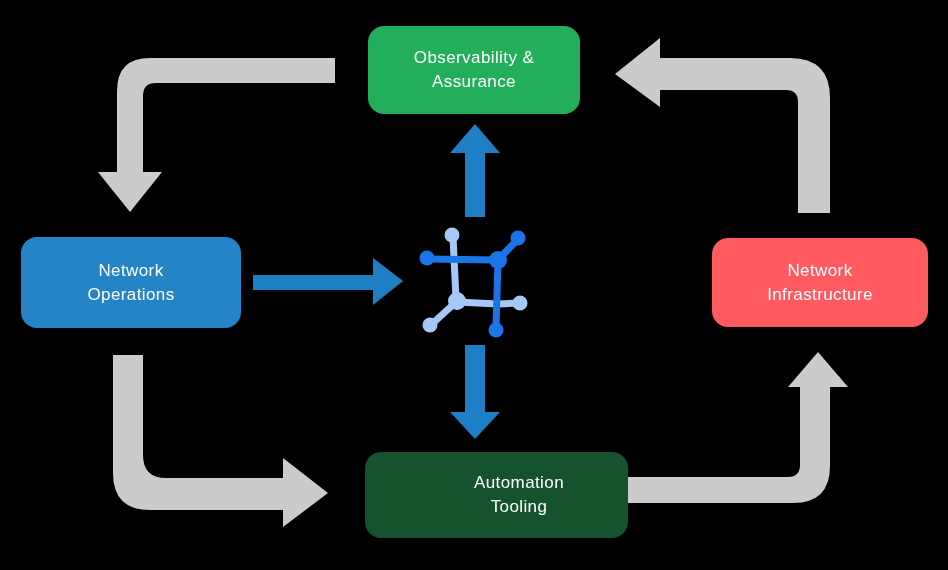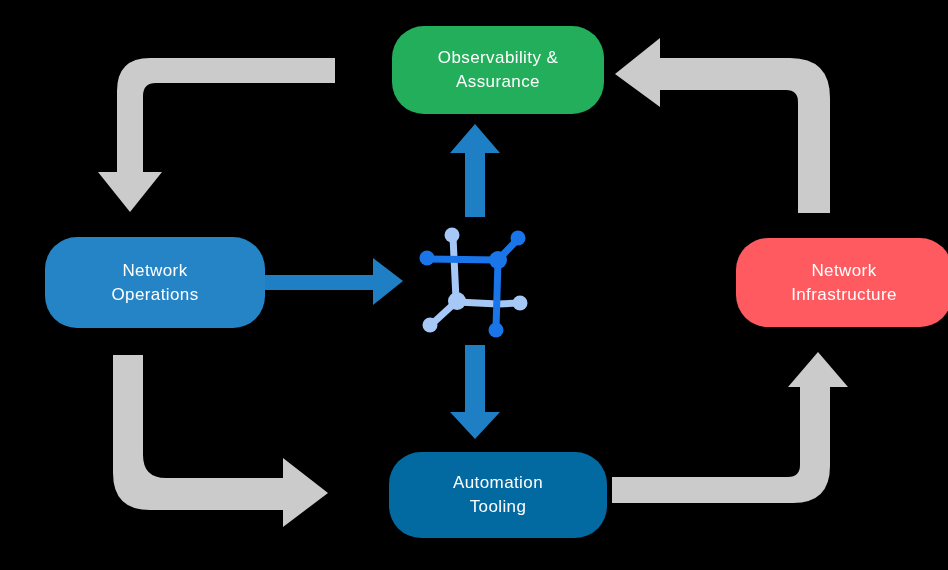--- a/index.html
+++ b/index.html
@@ -17,26 +17,25 @@
     height: 570px;
     background: #000000;
   }
   .stage svg.layer {
     position: absolute;
     left: 0;
     top: 0;
   }
   .node {
     position: absolute;
-    border-radius: 32px;
+    border-radius: 16px;
     display: flex;
     align-items: center;
     justify-content: center;
     text-align: center;
-    margin-left: 24px;
   }
   .node-label {
     color: #ffffff;
     font-size: 17px;
     font-weight: 500;
     line-height: 24px;
     letter-spacing: 0.4px;
     white-space: pre-line;
   }
   .node-observability   { left: 368px; top: 26px;  width: 212px; height: 88px; }
@@ -97,18 +96,18 @@
   <div class="node node-operations" style="background-color: rgb(36, 132, 198);">
     <span class="node-label">Network
 Operations</span>
   </div>
 
   <div class="node node-infrastructure" style="background-color: rgb(255, 90, 95);">
     <span class="node-label">Network
 Infrastructure</span>
   </div>
 
-  <div class="node node-automation" style="background-color: #0369a1;">
+  <div class="node node-automation" style="background-color: #14532d; padding-left: 45px;">
     <span class="node-label">Automation
 Tooling</span>
   </div>
 
 </div>
 
 </body></html>

